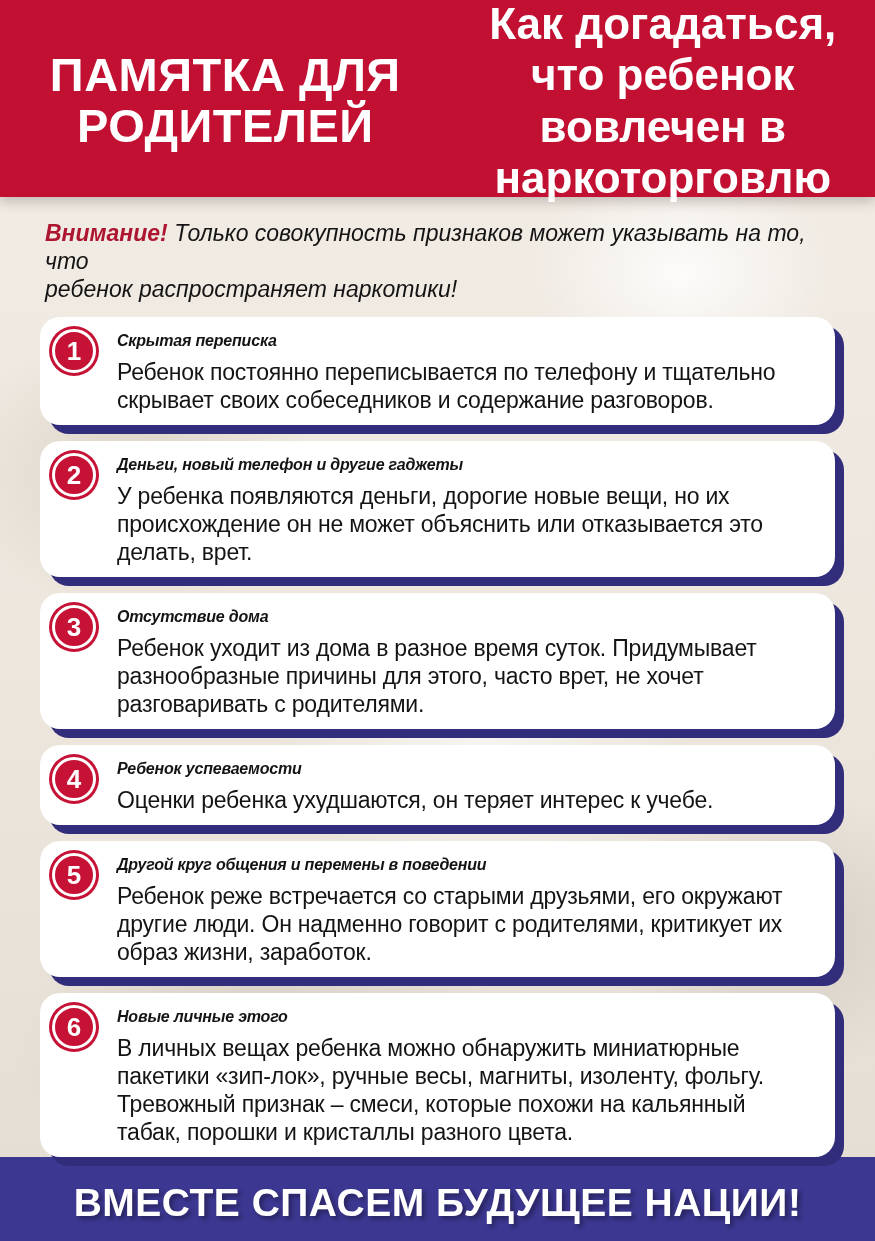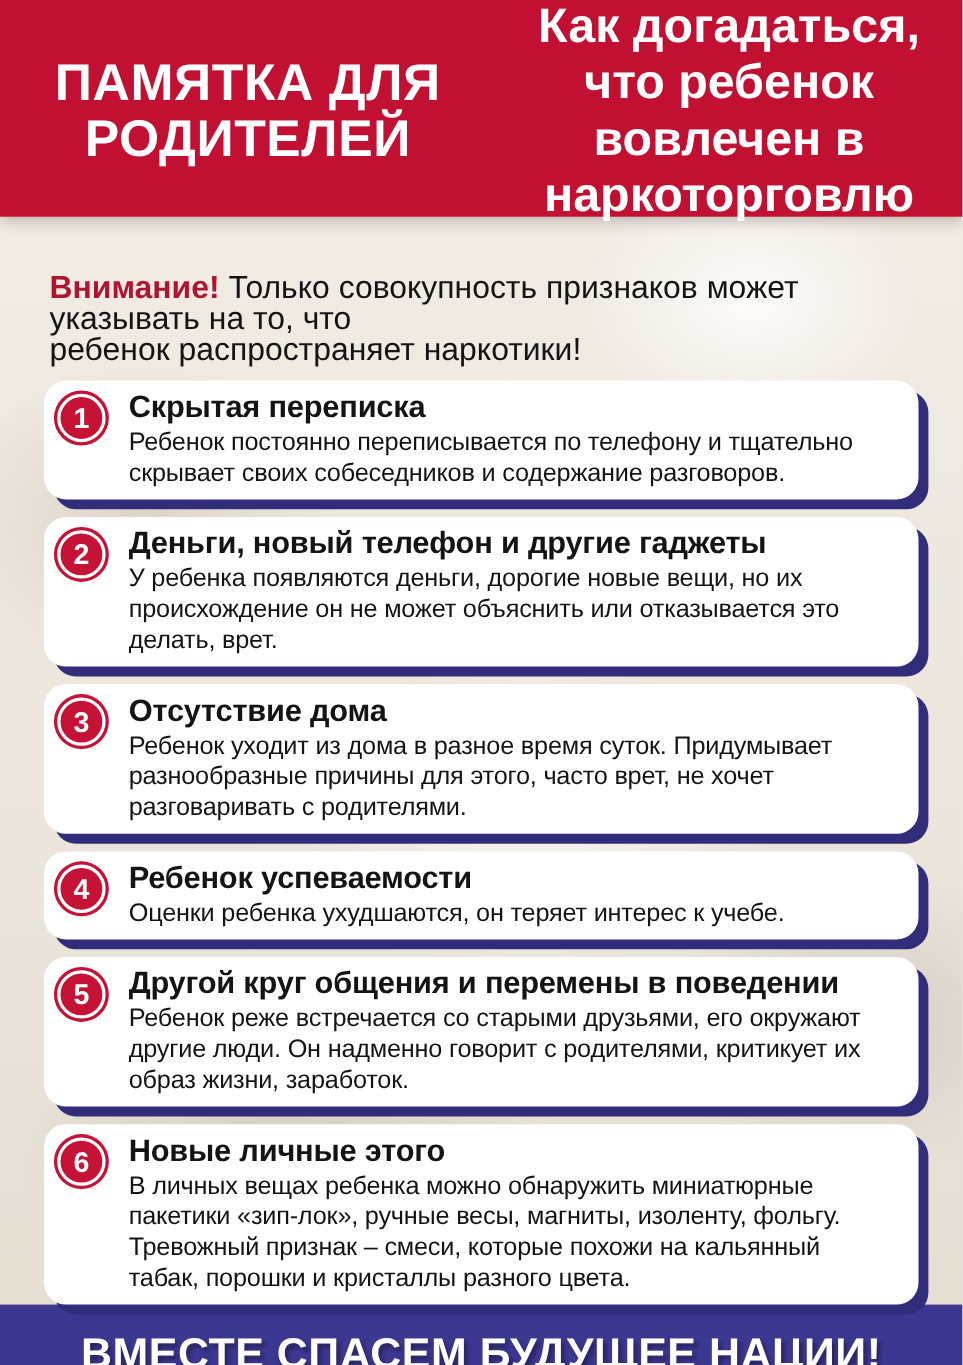--- a/index.html
+++ b/index.html
@@ -41,23 +41,24 @@
   .header-title{
     font-size:47px;font-weight:700;letter-spacing:0.5px;line-height:1.08;
   }
   .header-subtitle{
     font-size:44px;font-weight:700;line-height:1.16;
     white-space:pre-line;
   }
 
   
   .warning-note{
-    margin:51px 44px 14px 45px;
-    font-size:29px;line-height:28px;
+    margin:22px 44px 14px 45px;
+    font-size:23px;line-height:28px;
     flex:0 0 auto;
+    font-style:italic;
   }
   .warning-label{color:var(--warning_red);font-weight:700;}
   .warning-text{white-space:pre-line;}
 
   
   .cards-list{
     margin:0 40px 0 40px;
     display:flex;flex-direction:column;gap:16px;
     flex:0 0 auto;
   }
@@ -76,22 +77,23 @@
     display:flex;align-items:center;justify-content:center;
   }
   .card-number-badge::before{
     content:"";position:absolute;inset:3px;
     border:3px solid #fff;border-radius:50%;
   }
   .card-number{
     color:#fff;font-size:26px;font-weight:700;position:relative;
   }
   .card-title{
-    font-size:28px;font-weight:700;line-height:30px;margin-bottom:2px;
+    font-size:16px;font-weight:700;line-height:30px;margin-bottom:2px;
     letter-spacing:-0.2px;
+    font-style:italic;
   }
   .card-body{
     font-size:23px;line-height:28px;letter-spacing:-0.2px;
     white-space:pre-line;
   }
 
   
   .poster-footer{
     margin-top:auto;
     flex:0 0 auto;

